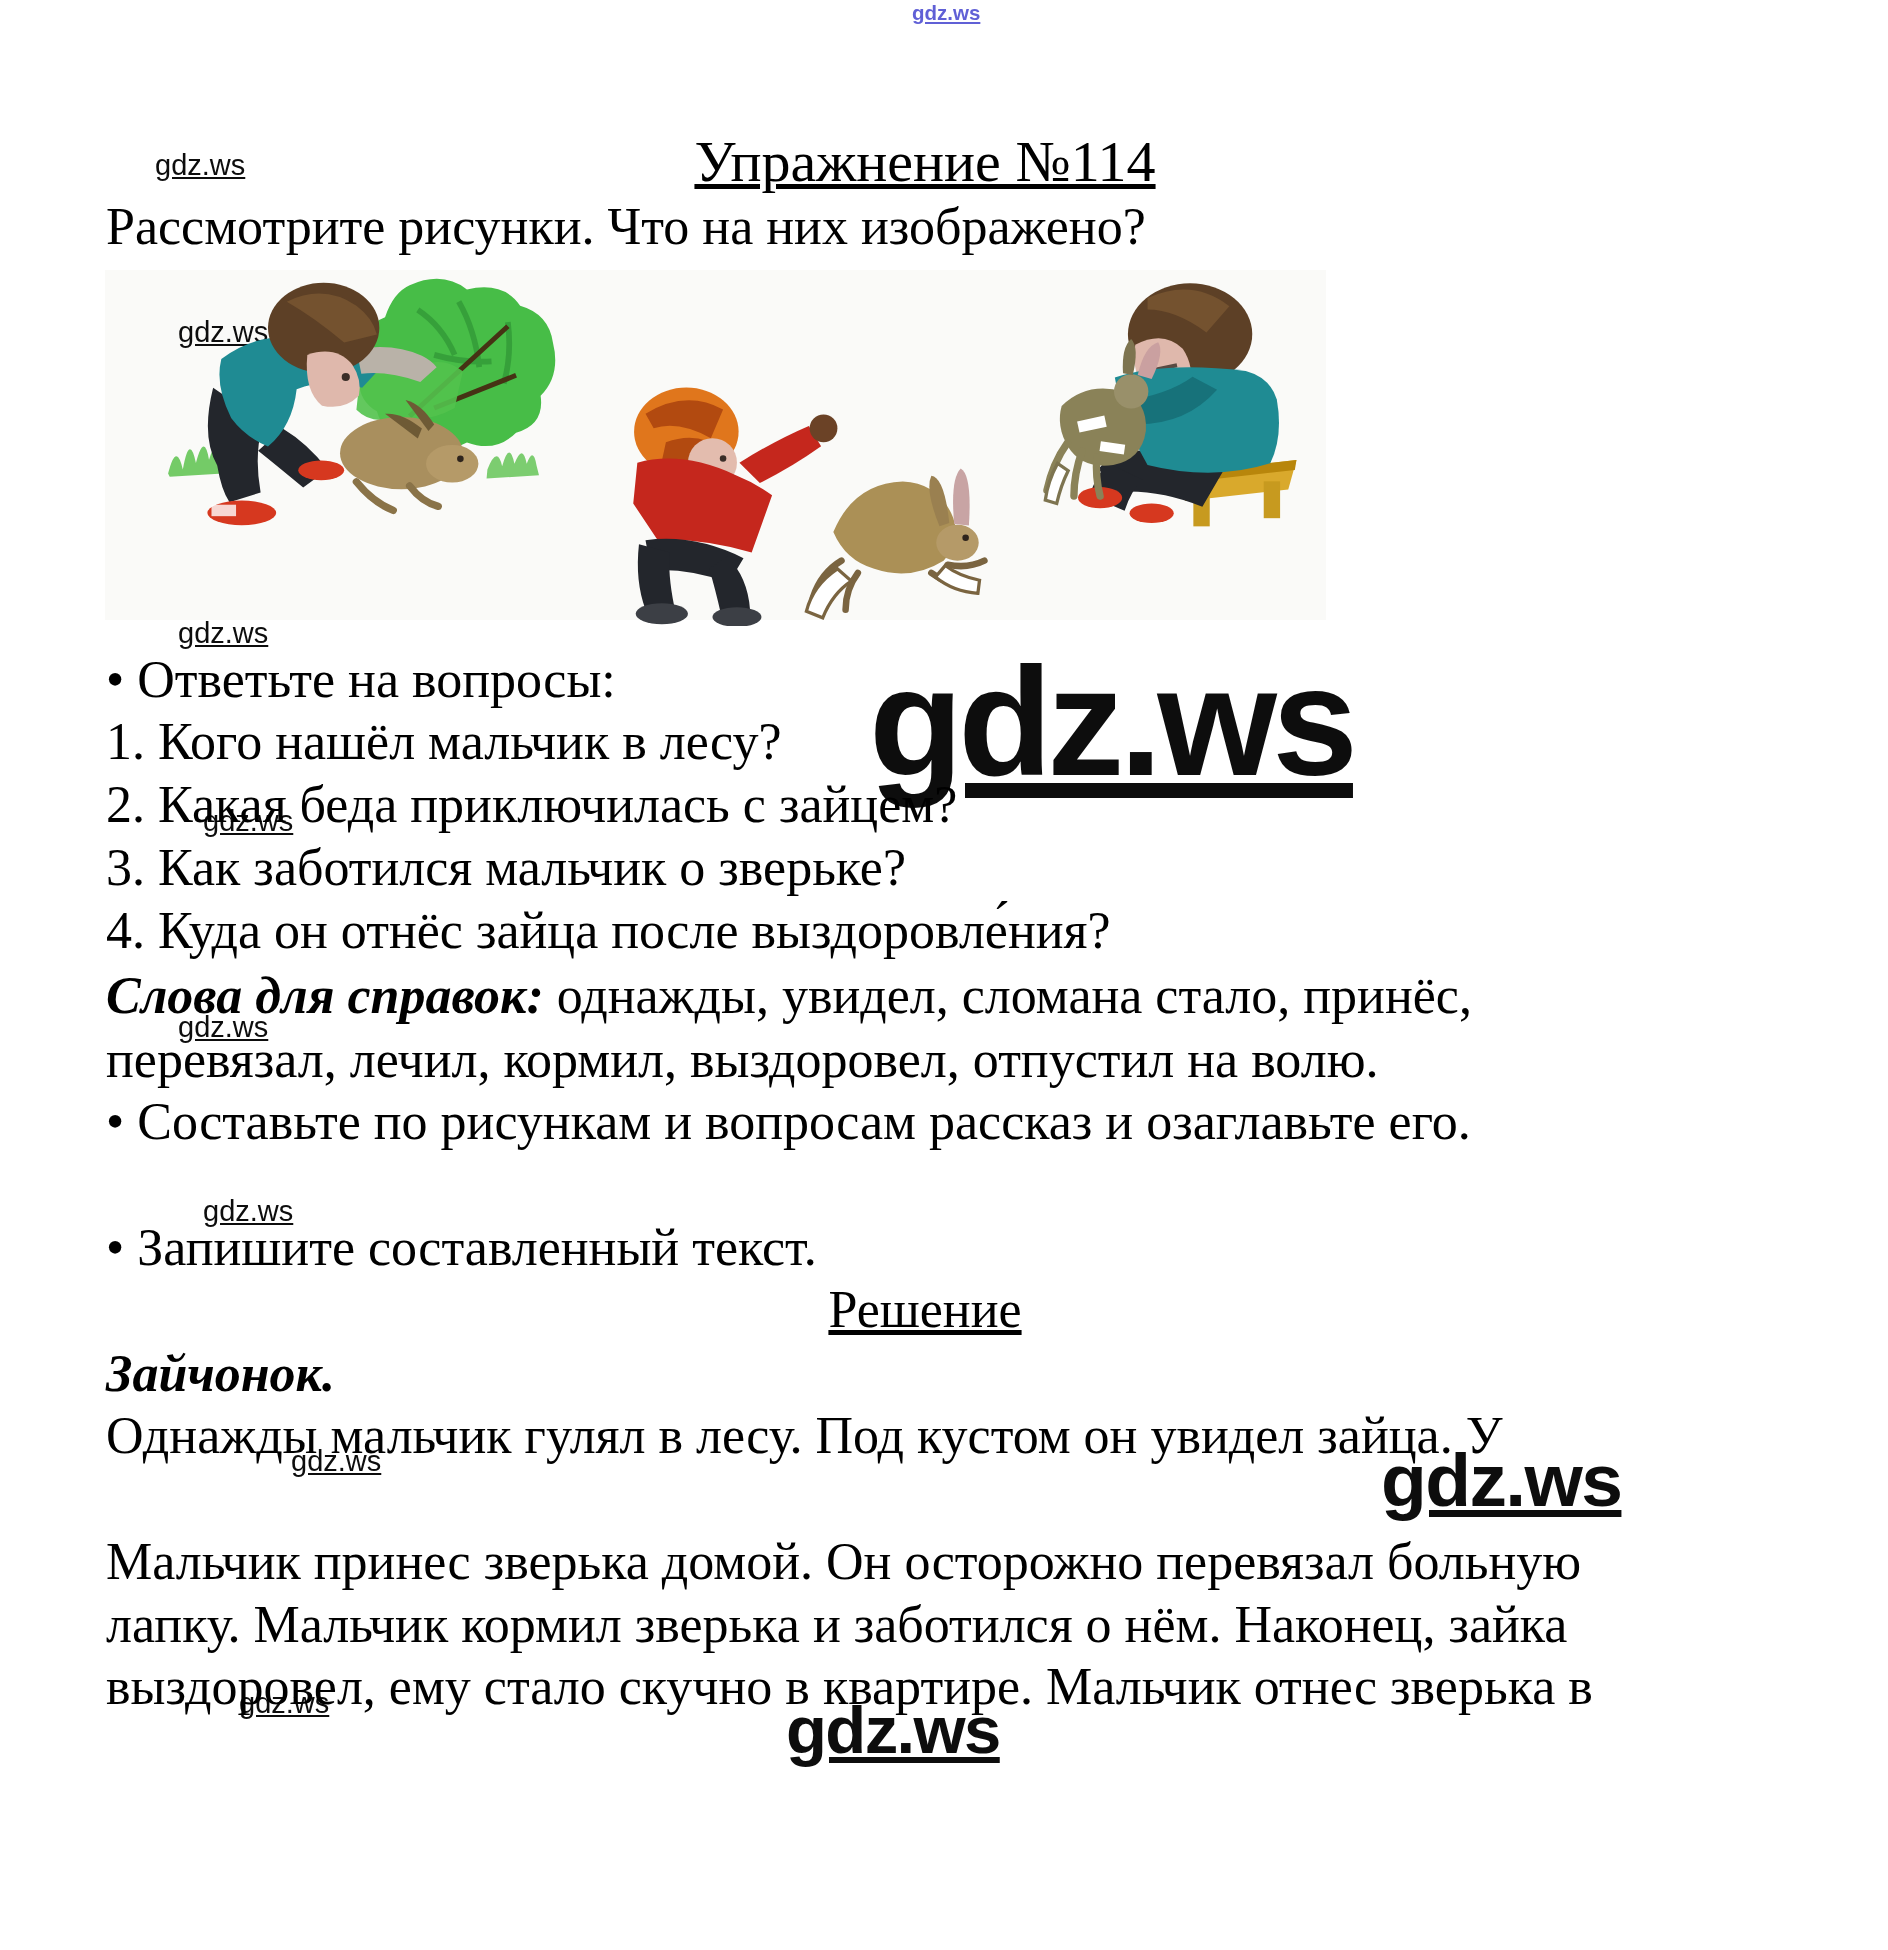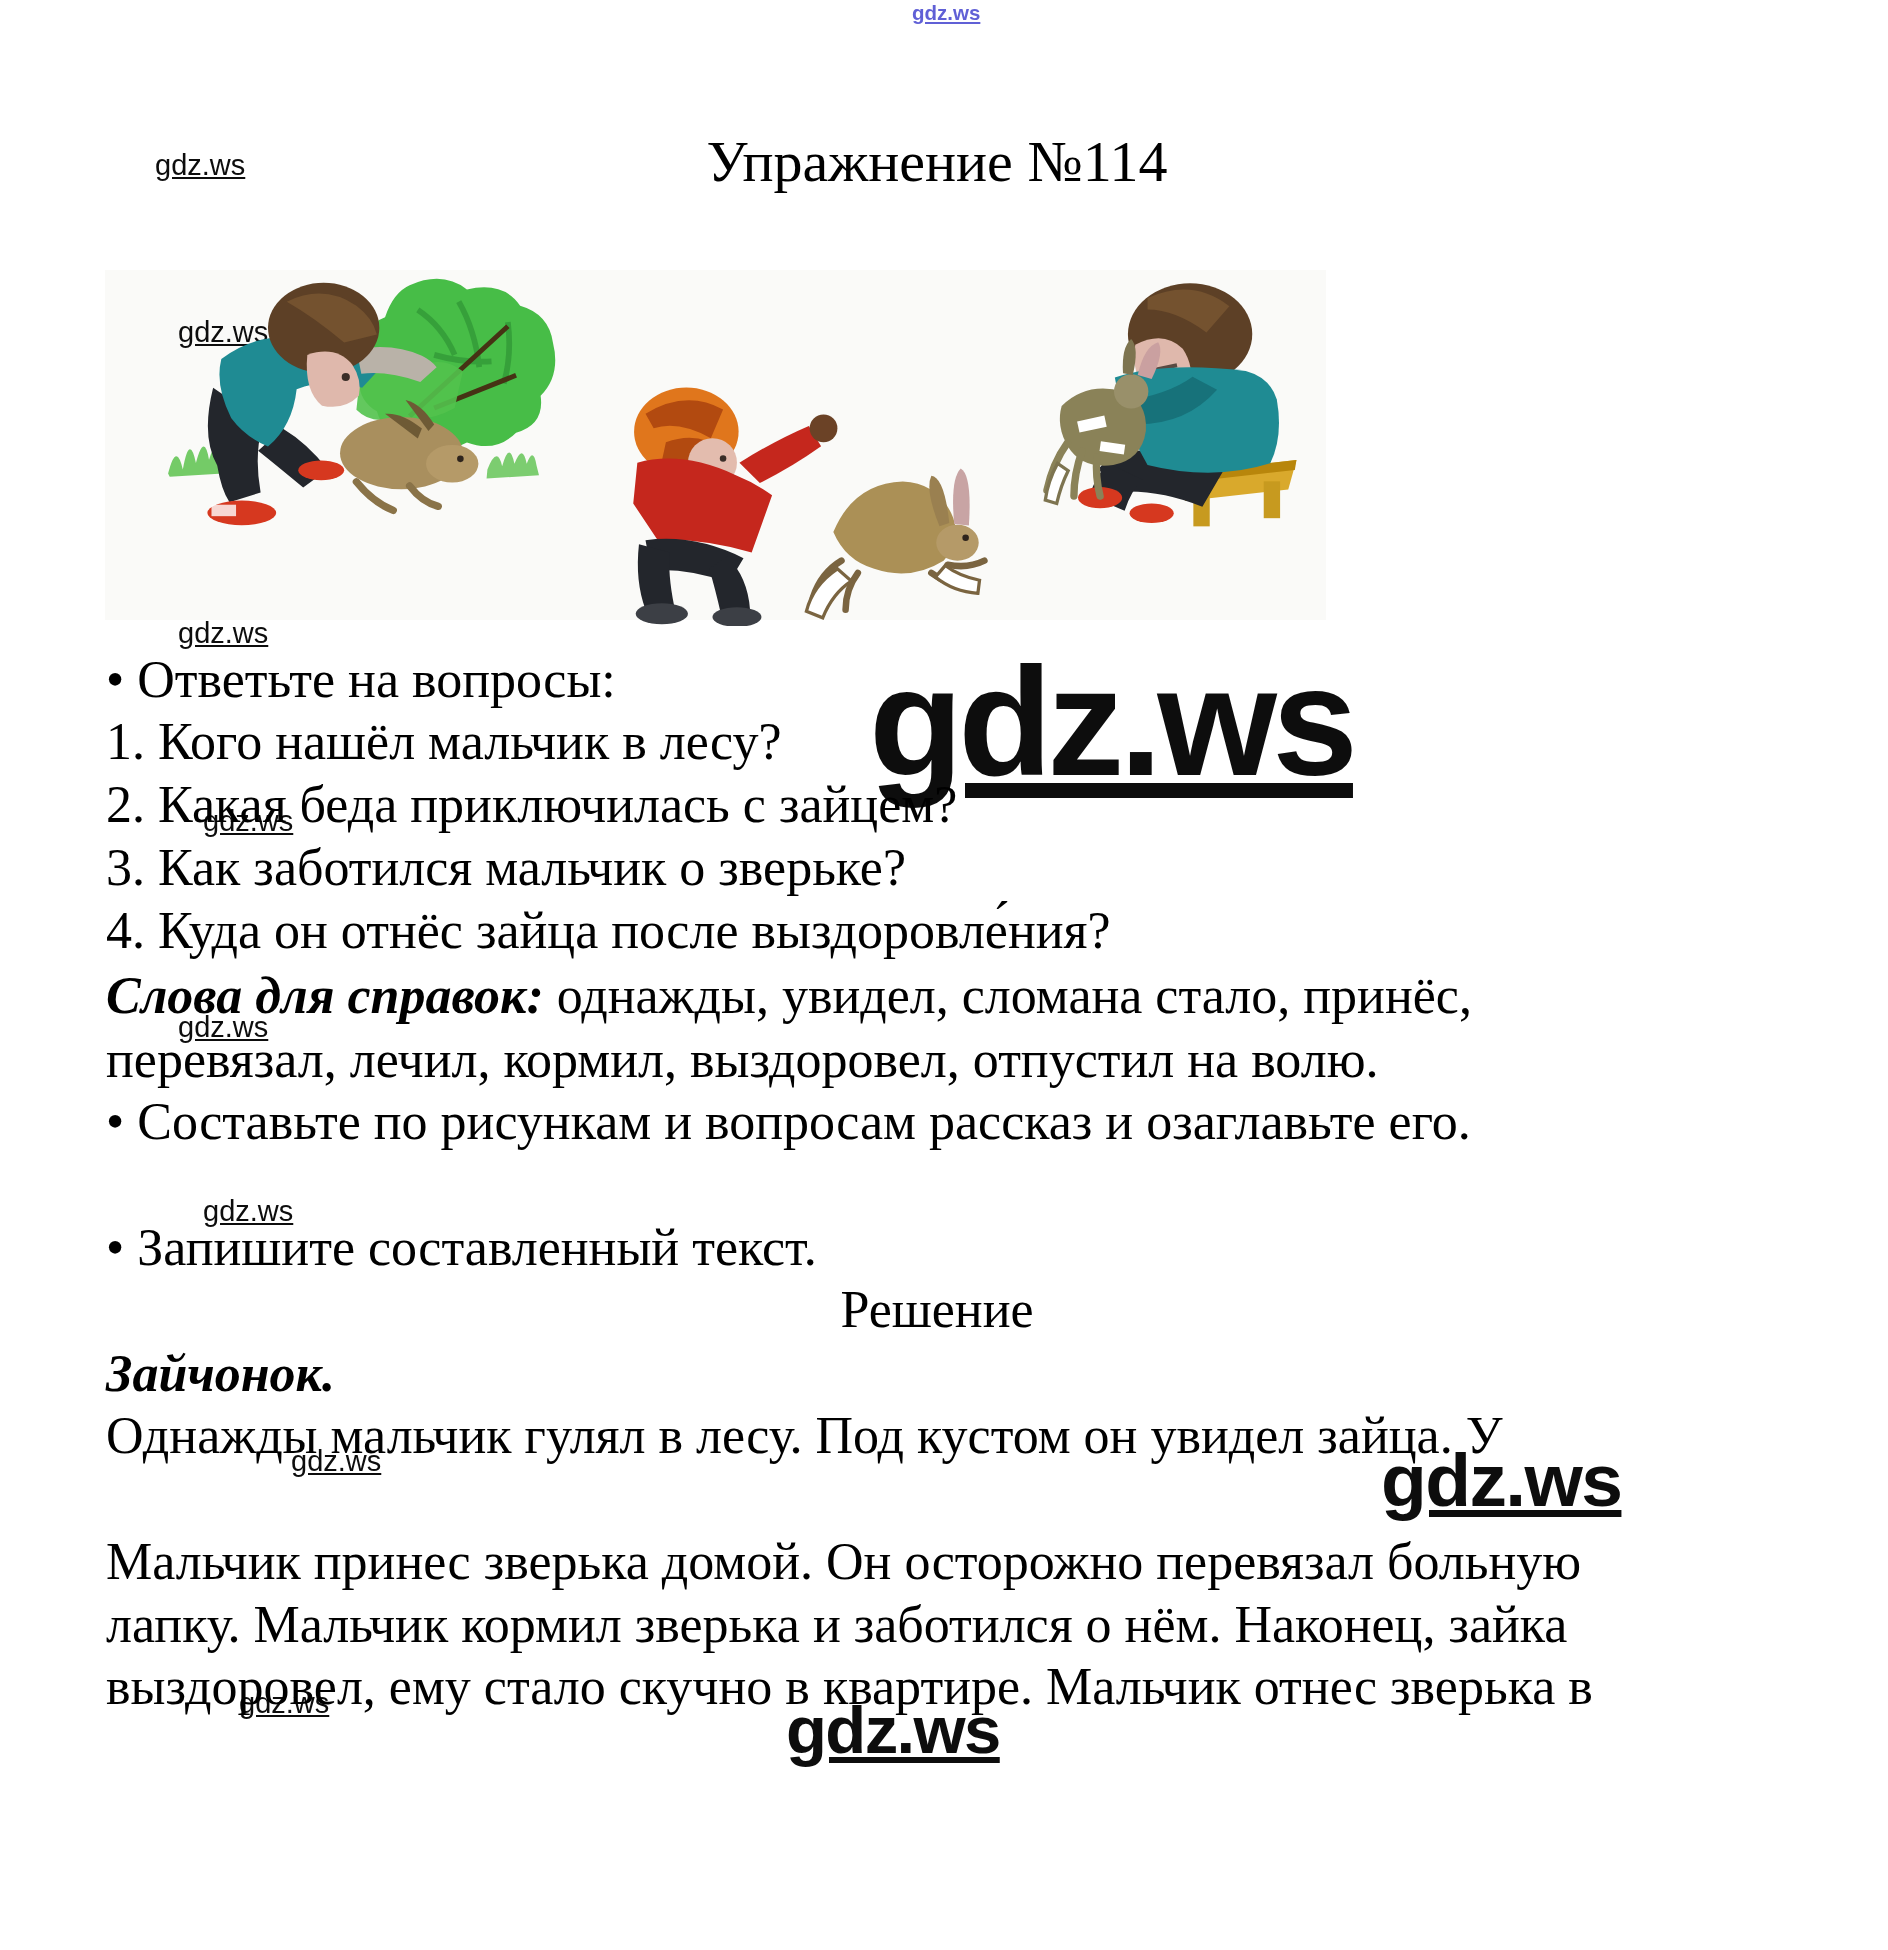--- a/index.html
+++ b/index.html
@@ -3,21 +3,21 @@
 <meta charset="utf-8">
 <style>
   html,body{margin:0;padding:0;background:#fff;}
   .page{
     position:relative;width:1889px;height:1951px;background:#ffffff;
     font-family:"Liberation Serif",serif;color:#000;overflow:hidden;
   }
   .scan-area{position:absolute;left:105px;top:270px;width:1221px;height:350px;
     background:#fafaf8;}
   .tline{position:absolute;left:106px;font-size:52px;line-height:1.08;white-space:nowrap;}
-  .tcenter{position:absolute;left:12px;width:1850px;text-align:center;font-size:52px;line-height:1.08;white-space:nowrap;}
+  .tcenter{position:absolute;left:0;width:1850px;text-align:center;font-size:52px;line-height:1.08;white-space:nowrap;text-decoration:underline;}
   .title{font-size:58px;}
   .bi{font-weight:bold;font-style:italic;}
   .wm{position:absolute;font-family:"Liberation Sans",sans-serif;color:#0d0d0d;white-space:nowrap;line-height:1;text-decoration:underline;}
   .wm-sm{font-size:29px;font-weight:500;}
   .wm-blue{font-size:20.5px;font-weight:600;color:#4545cf;opacity:.85;}
   .wm-xl{font-size:154px;font-weight:600;letter-spacing:-4.9px;}
   .wm-md{font-size:75px;font-weight:600;letter-spacing:-1.6px;}
   .wm-bt{font-size:67px;font-weight:700;letter-spacing:-1.6px;}
   .illus{position:absolute;}
 </style>
@@ -35,20 +35,21 @@
   <div class="wm wm-sm" style="left:203px;top:807px;">gdz.ws</div>
   <div class="wm wm-sm" style="left:178px;top:1013px;">gdz.ws</div>
   <div class="wm wm-sm" style="left:203px;top:1197px;">gdz.ws</div>
   <div class="wm wm-sm" style="left:291px;top:1447px;">gdz.ws</div>
   <div class="wm wm-sm" style="left:239px;top:1689px;">gdz.ws</div>
   <div class="wm wm-xl" style="left:869px;top:645px;">gdz.ws</div>
   <div class="wm wm-md" style="left:1381px;top:1443px;">gdz.ws</div>
   <div class="wm wm-bt" style="left:786px;top:1696px;">gdz.ws</div>
 
   <div class="tcenter title" style="top:131px;">Упражнение №114</div>
+  <div class="tline" style="top:199px;">Рассмотрите рисунки. Что на них изображено?</div>
 
   <svg class="illus" style="left:164px;top:277px;" width="393" height="254" viewBox="0 0 480 310">
     <g>
       <path d="M5 240 q10 -40 18 -5 q8 -45 16 -8 q10 -38 16 -4 q9 -30 14 -2 q8 -28 14 0 l4 18 -80 5z" fill="#5cc24e" opacity=".85"></path>
       <path d="M395 235 q12 -30 18 -4 q9 -32 15 -3 q10 -26 15 0 q8 -22 12 2 l3 12 -64 4z" fill="#5cc24e" opacity=".8"></path>
     </g>
     <g>
       <path d="M300 10 q40 -18 70 5 q45 -10 65 20 q35 10 40 45 q10 40 -15 65 q5 35 -30 45 q-25 25 -60 12 q-35 18 -60 -8 q-40 5 -50 -30 q-30 -18 -18 -55 q-10 -45 28 -60 q10 -30 30 -39z" fill="#47bd47"></path>
       <path d="M310 40 q30 20 45 55 M360 30 q20 35 25 80 M420 55 q5 40 -5 75 M330 95 q35 10 70 8" stroke="#2f9434" stroke-width="7" fill="none" opacity=".7"></path>
       <path d="M300 170 L420 60 M330 160 L430 120" stroke="#463214" stroke-width="6" fill="none"></path>

